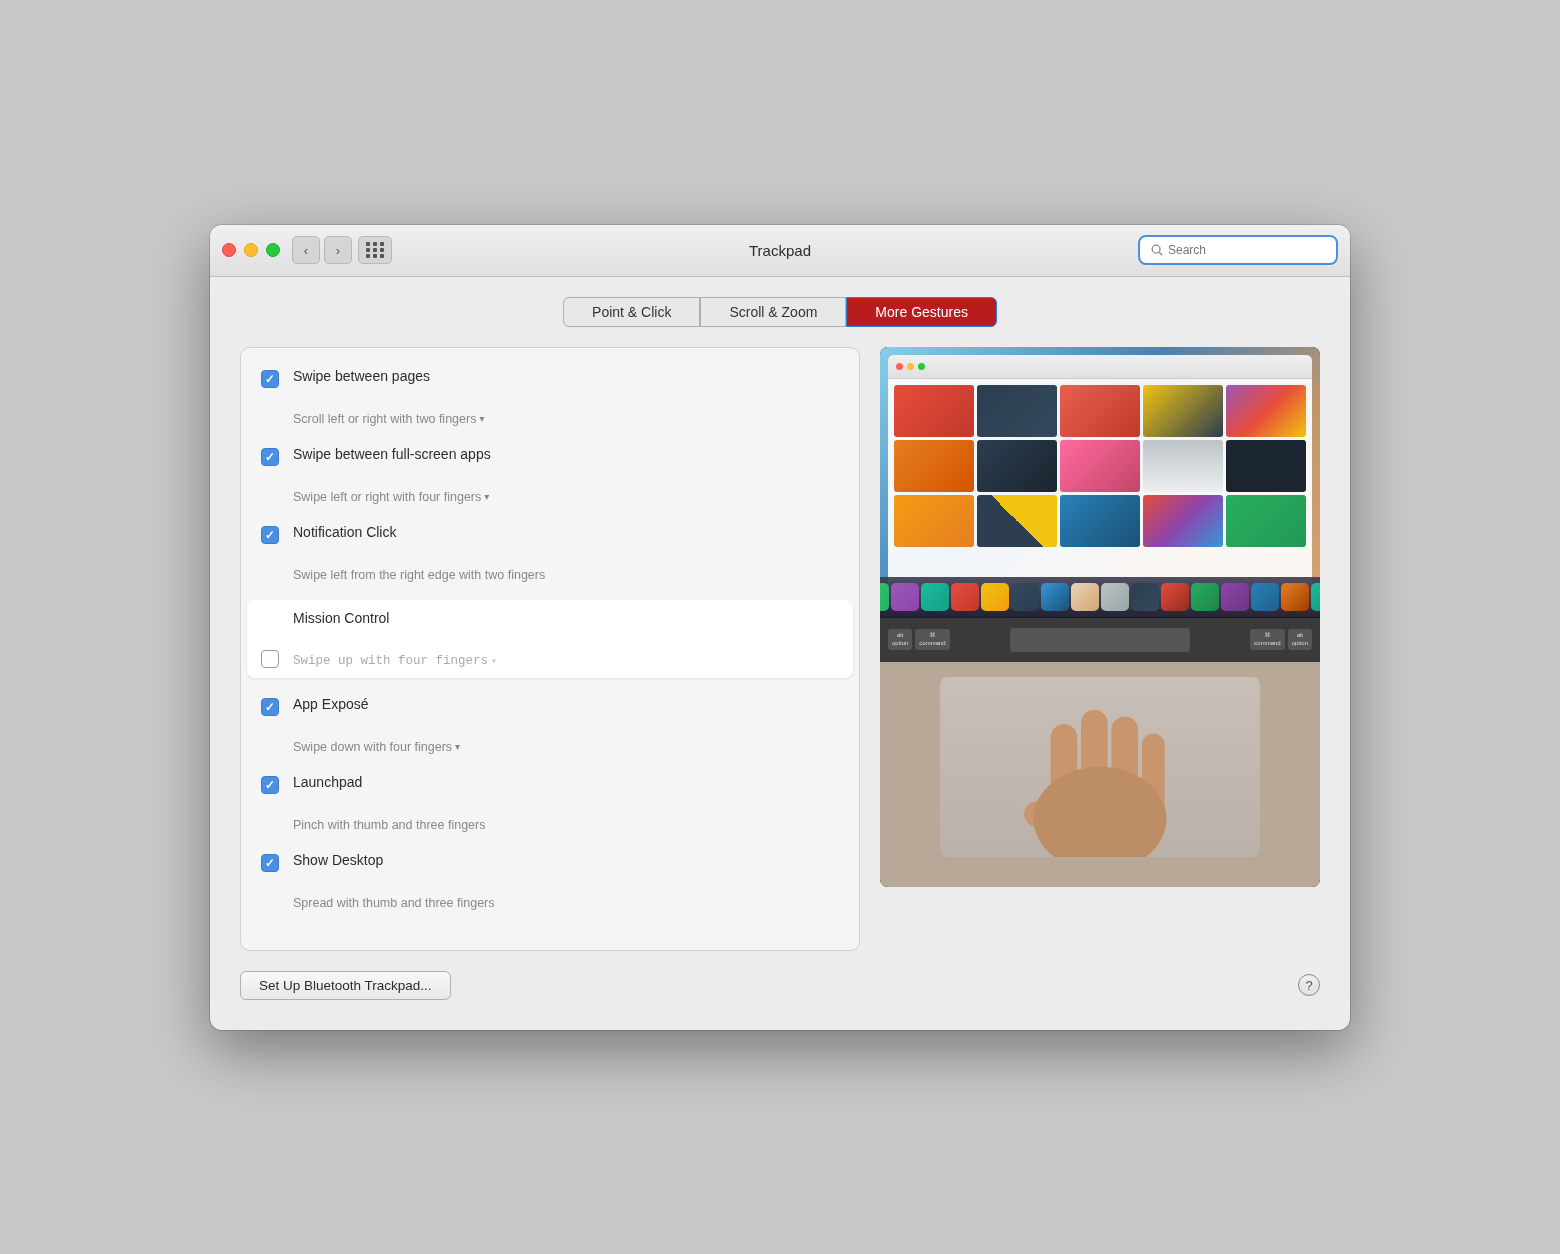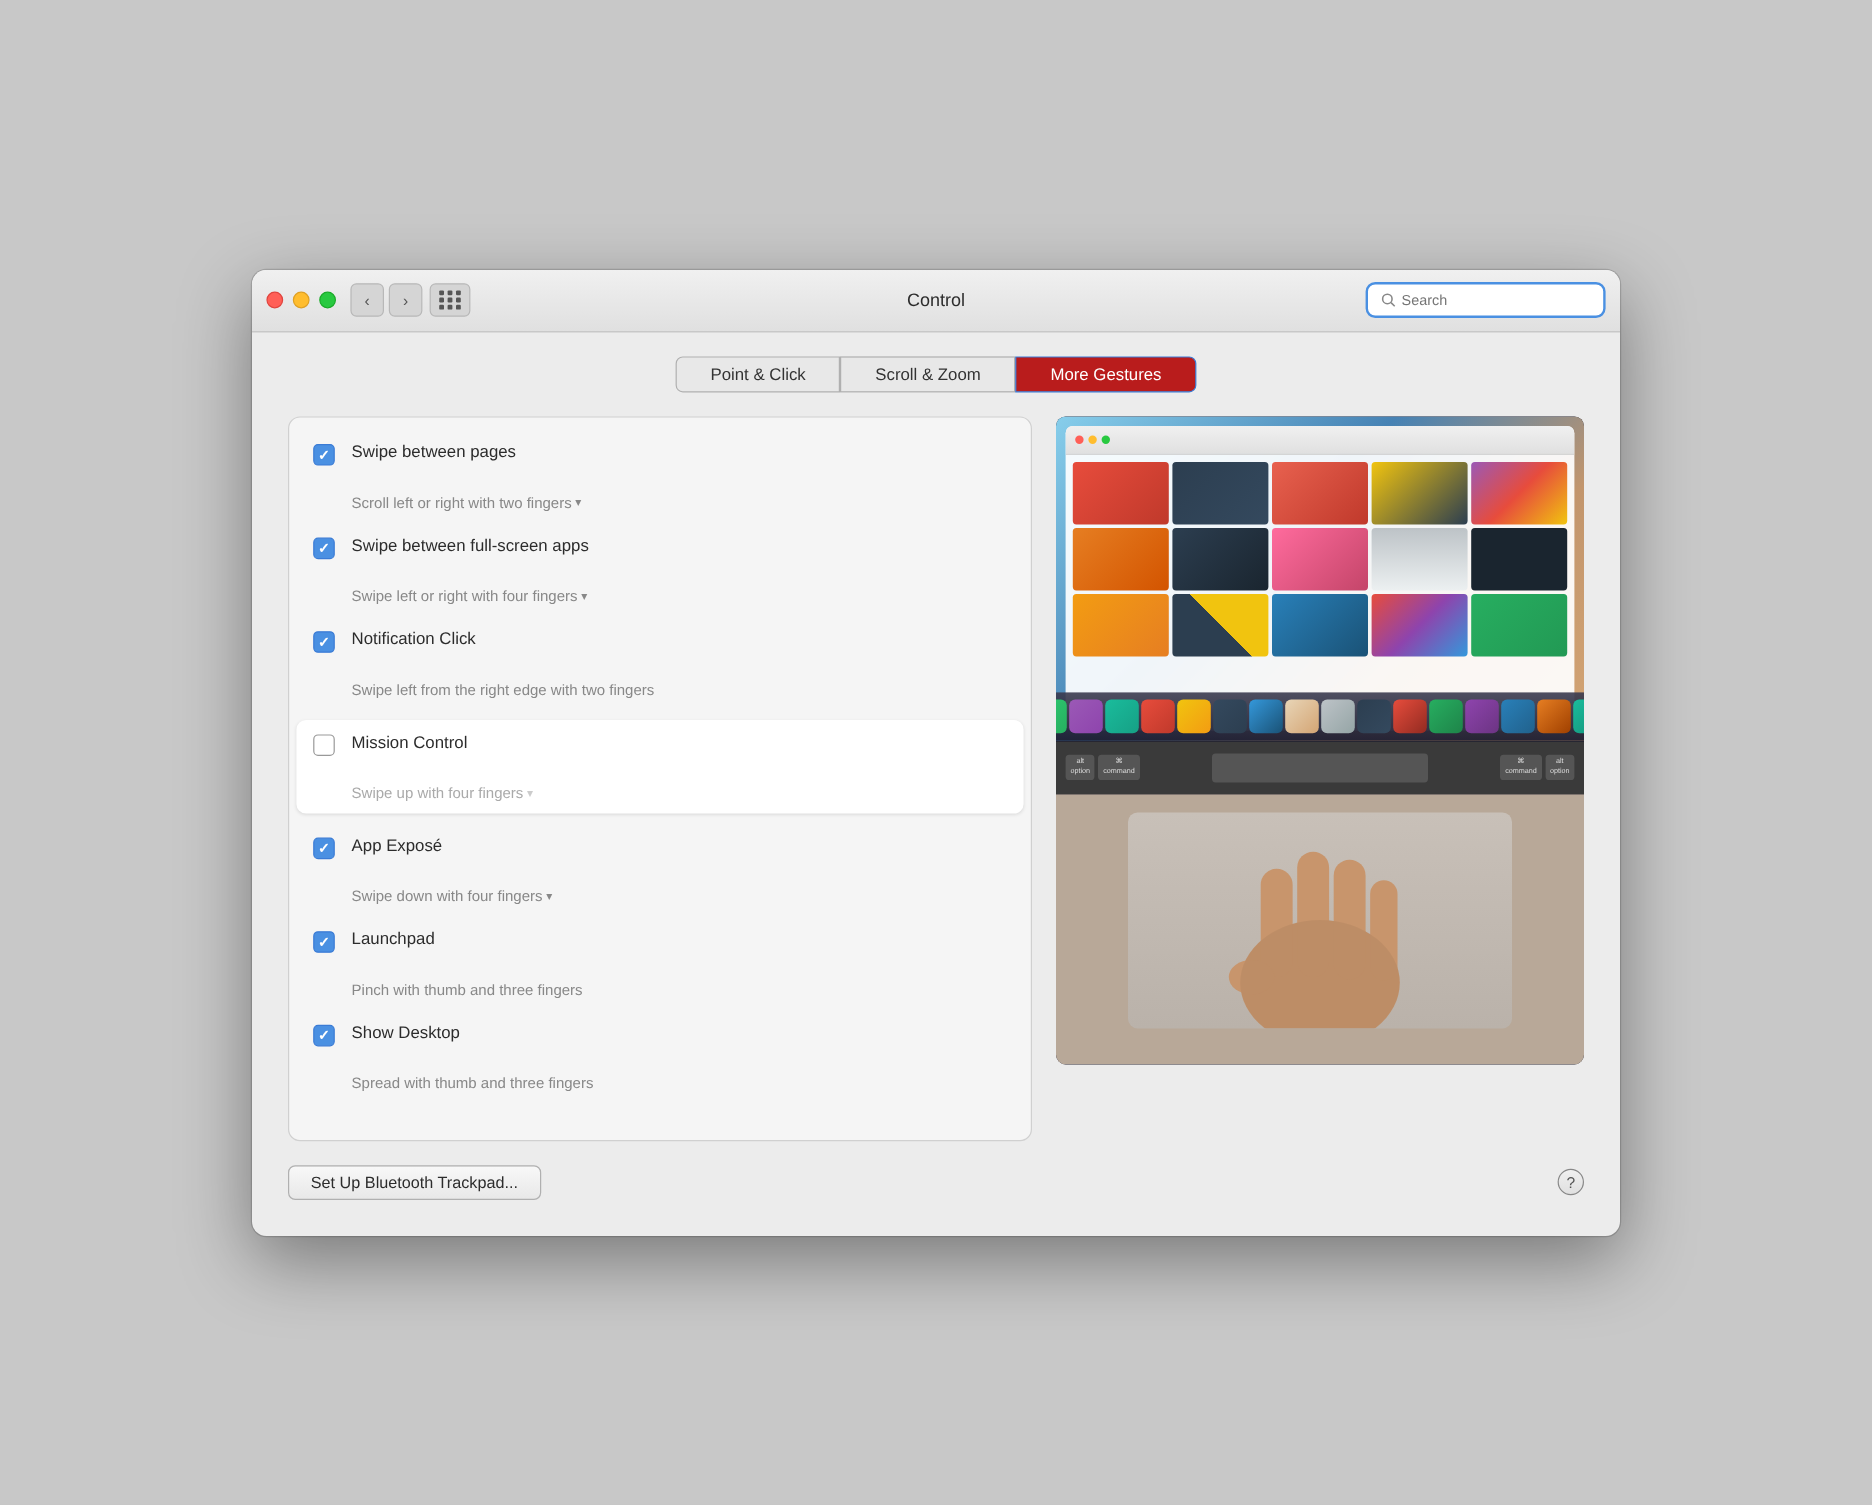--- a/index.html
+++ b/index.html
@@ -190,20 +190,21 @@
       margin-bottom: 20px;
       gap: 14px;
     }
 
     .setting-item.highlighted {
       background: white;
       border-radius: 8px;
       padding: 10px 14px;
       margin: -2px -14px 18px -14px;
       box-shadow: 0 1px 3px rgba(0,0,0,0.1);
+      align-items: flex-end;
     }
 
     .checkbox {
       width: 18px;
       height: 18px;
       border-radius: 4px;
       border: 1.5px solid #999;
       display: flex;
       align-items: center;
       justify-content: center;
@@ -243,20 +244,21 @@
       font-size: 12.5px;
       color: #888;
       display: flex;
       align-items: center;
       gap: 3px;
       margin-top: 28px;
     }
 
     .setting-subtitle.dimmed {
       color: #aaa;
+      font-family: Liberation Mono, monospace;
     }
 
     .dropdown-arrow {
       font-size: 10px;
       color: #888;
     }
 
     .dropdown-arrow.dimmed {
       color: #ccc;
     }
@@ -497,21 +499,21 @@
           <div class="grid-dot"></div>
           <div class="grid-dot"></div>
         <div class="grid-dot"></div>
           <div class="grid-dot"></div>
           <div class="grid-dot"></div>
         <div class="grid-dot"></div>
           <div class="grid-dot"></div>
           <div class="grid-dot"></div>
       </div>
     </div>
-    <div class="title">Control</div>
+    <div class="title">Trackpad</div>
     <div class="search-box">
       <svg viewBox="0 0 16 16" fill="none" stroke="#888" stroke-width="1.5">
         <circle cx="7" cy="7" r="4.5"></circle>
         <line x1="10.5" y1="10.5" x2="14" y2="14"></line>
       </svg>
       <input class="search-input" type="text" placeholder="Search" style="">
     </div>
   </div>
 
   <div class="content">

